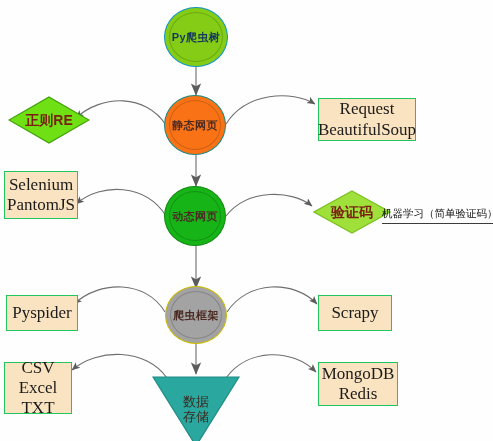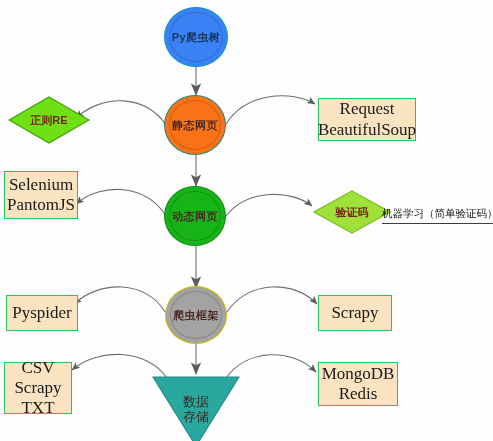--- a/index.html
+++ b/index.html
@@ -55,21 +55,21 @@
     letter-spacing: 0.4px;
   }
   .circle-inner-ring {
     position: absolute;
     left: 4px; top: 4px; right: 4px; bottom: 4px;
     border-radius: 50%;
     border: 1px solid rgba(0,0,0,0.18);
     pointer-events: none;
   }
 
-  .c-blue   { background: #3b82f6; border: 1px solid #0f94c4; }
+  .c-blue   { background: #84cc16; border: 1px solid #0f94c4; }
   .c-blue .label { color: #16375c; }
   .c-teal   { background: #f97316; border: 1px solid #1b8880; }
   .c-teal .label { color: #4a2a22; }
   .c-green  { background: #16b416; border: 1px solid #0f8a0f; }
   .c-green .label { color: #4a2a22; }
   .c-yellow { background: #a3a3a3; border: 1px solid #cbbd00; }
   .c-yellow .label { color: #4a2a22; }
 
   
   .diamond {
@@ -77,21 +77,21 @@
     border: none;
   }
   .diamond .dshape {
     position: absolute;
     left: 0; top: 0;
     width: 100%; height: 100%;
   }
   .diamond .label {
     position: relative;
     z-index: 2;
-    font-size: 11px;
+    font-size: 14px;
     font-weight: bold;
     color: #7a1f12;
   }
 
   
   .triangle {
     background: transparent;
   }
   .triangle .tshape {
     position: absolute;
@@ -206,21 +206,21 @@
     <span class="circle-inner-ring"></span>
     <span class="label">爬虫框架</span>
   </div>
 
   <div class="node rect" style="left:318px; top:295px; width:74px; height:36px;">
     <span class="label">Scrapy</span>
   </div>
 
   <div class="node rect" style="left:4px; top:362px; width:68px; height:52px;">
     <span class="label">CSV
-Scrapy
+Excel
 TXT</span>
   </div>
 
   <div class="node triangle" style="left:152px; top:376px; width:88px; height:72px;">
     <svg class="tshape" viewBox="0 0 88 72" xmlns="http://www.w3.org/2000/svg">
       <polygon points="1,1 87,1 44,70" fill="#2aa79e" stroke="#1f8b83" stroke-width="1.2"></polygon>
     </svg>
     <span class="label">数据
 存储</span>
   </div>

